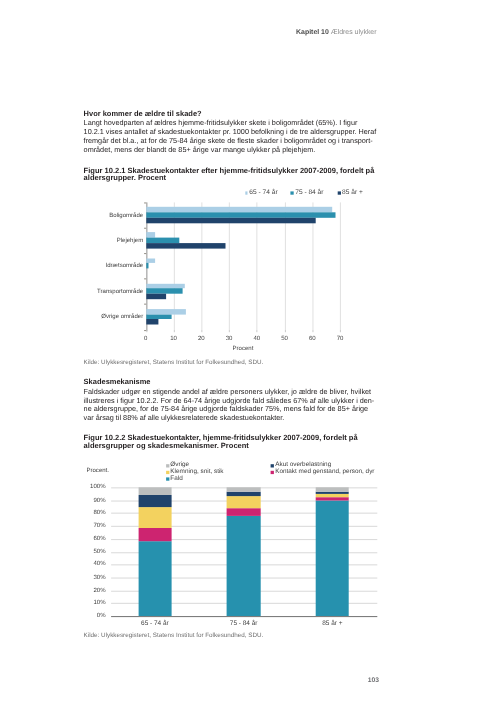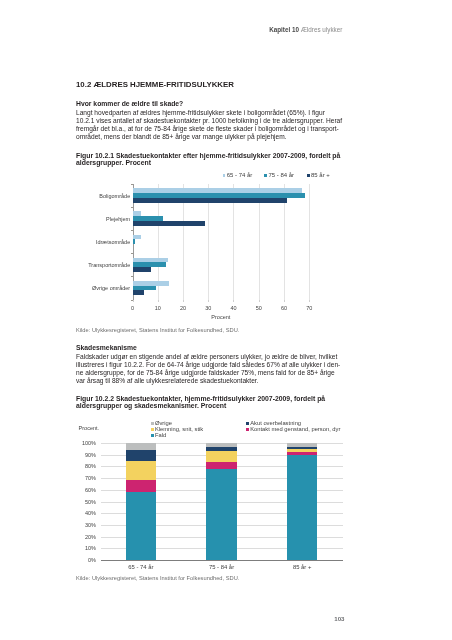--- a/index.html
+++ b/index.html
@@ -56,21 +56,20 @@
 </head>
 <body>
 
 <div class="page">
 
   <div class="header">
     <b>Kapitel 10</b>
     <span>Ældres ulykker</span>
   </div>
 
-  <div class="h2">10.2 ÆLDRES HJEMME-FRITIDSULYKKER</div>
 
   <div class="sub" style="top:100.2px">Hvor kommer de ældre til skade?</div>
   <div class="para" id="p1" style="top:109px">
       <div class="ln">Langt hovedparten af ældres hjemme-fritidsulykker skete i boligområdet (65%). I figur</div>
       <div class="ln">10.2.1 vises antallet af skadestuekontakter pr. 1000 befolkning i de tre aldersgrupper. Heraf</div>
       <div class="ln">fremgår det bl.a., at for de 75-84 årige skete de fleste skader i boligområdet og i transport-</div>
       <div class="ln">området, mens der blandt de 85+ årige var mange ulykker på plejehjem.</div>
     </div>
   <div class="figtitle" id="f1" style="top:151.8px">
       <div class="ln">Figur 10.2.1 Skadestuekontakter efter hjemme-fritidsulykker 2007-2009, fordelt på</div>

